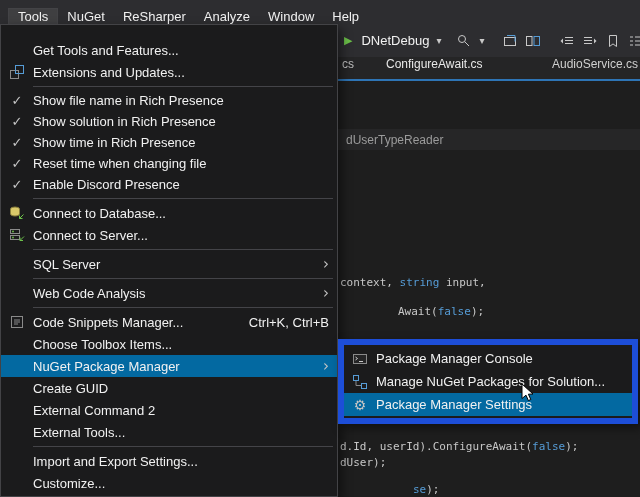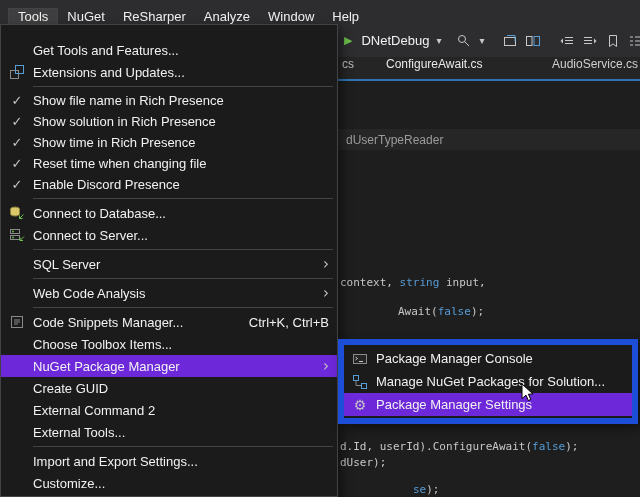--- a/index.html
+++ b/index.html
@@ -32,21 +32,21 @@
   .editor{position:absolute;left:338px;top:102px;right:0;bottom:0;background:#1e1e1e;z-index:0;
           font-family:"DejaVu Sans Mono",monospace;font-size:11px;color:#c8c8c8;}
   .cl{position:absolute;white-space:pre;}
   .kw{color:#569cd6;}
   
   .menu{position:absolute;left:0;top:24px;width:338px;height:473px;background:#1b1b1c;
         border:1px solid #434346;box-sizing:border-box;padding-top:14px;font-size:13px;color:#f1f1f1;
         box-shadow:4px 4px 10px rgba(0,0,0,.45);z-index:4;}
   .mi{display:flex;align-items:center;height:22px;padding-right:8px;}
   .mi.h21{height:21px;}
-  .mi.hl{background:#6d28d9;}
+  .mi.hl{background:#0369a1;}
   .gut{flex:0 0 32px;width:32px;display:flex;align-items:center;justify-content:center;}
   .check{color:#c5c5c5;font-family:"DejaVu Sans",sans-serif;font-size:13px;}
   .lbl{flex:1;white-space:nowrap;overflow:hidden;}
   .sc{color:#f1f1f1;}
   .arr{width:14px;text-align:right;color:#c5c5c5;font-family:"DejaVu Sans",sans-serif;font-size:15px;line-height:1;}
   .sep{height:1px;background:#444448;margin:3px 4px 3px 32px;}
   
   .submenu{position:absolute;left:338px;top:339px;width:300px;background:#1b1b1c;border:6px solid #1d4ed8;
            box-sizing:border-box;padding:2px 0;font-size:13px;color:#f1f1f1;
            box-shadow:4px 4px 10px rgba(0,0,0,.45);z-index:5;}

